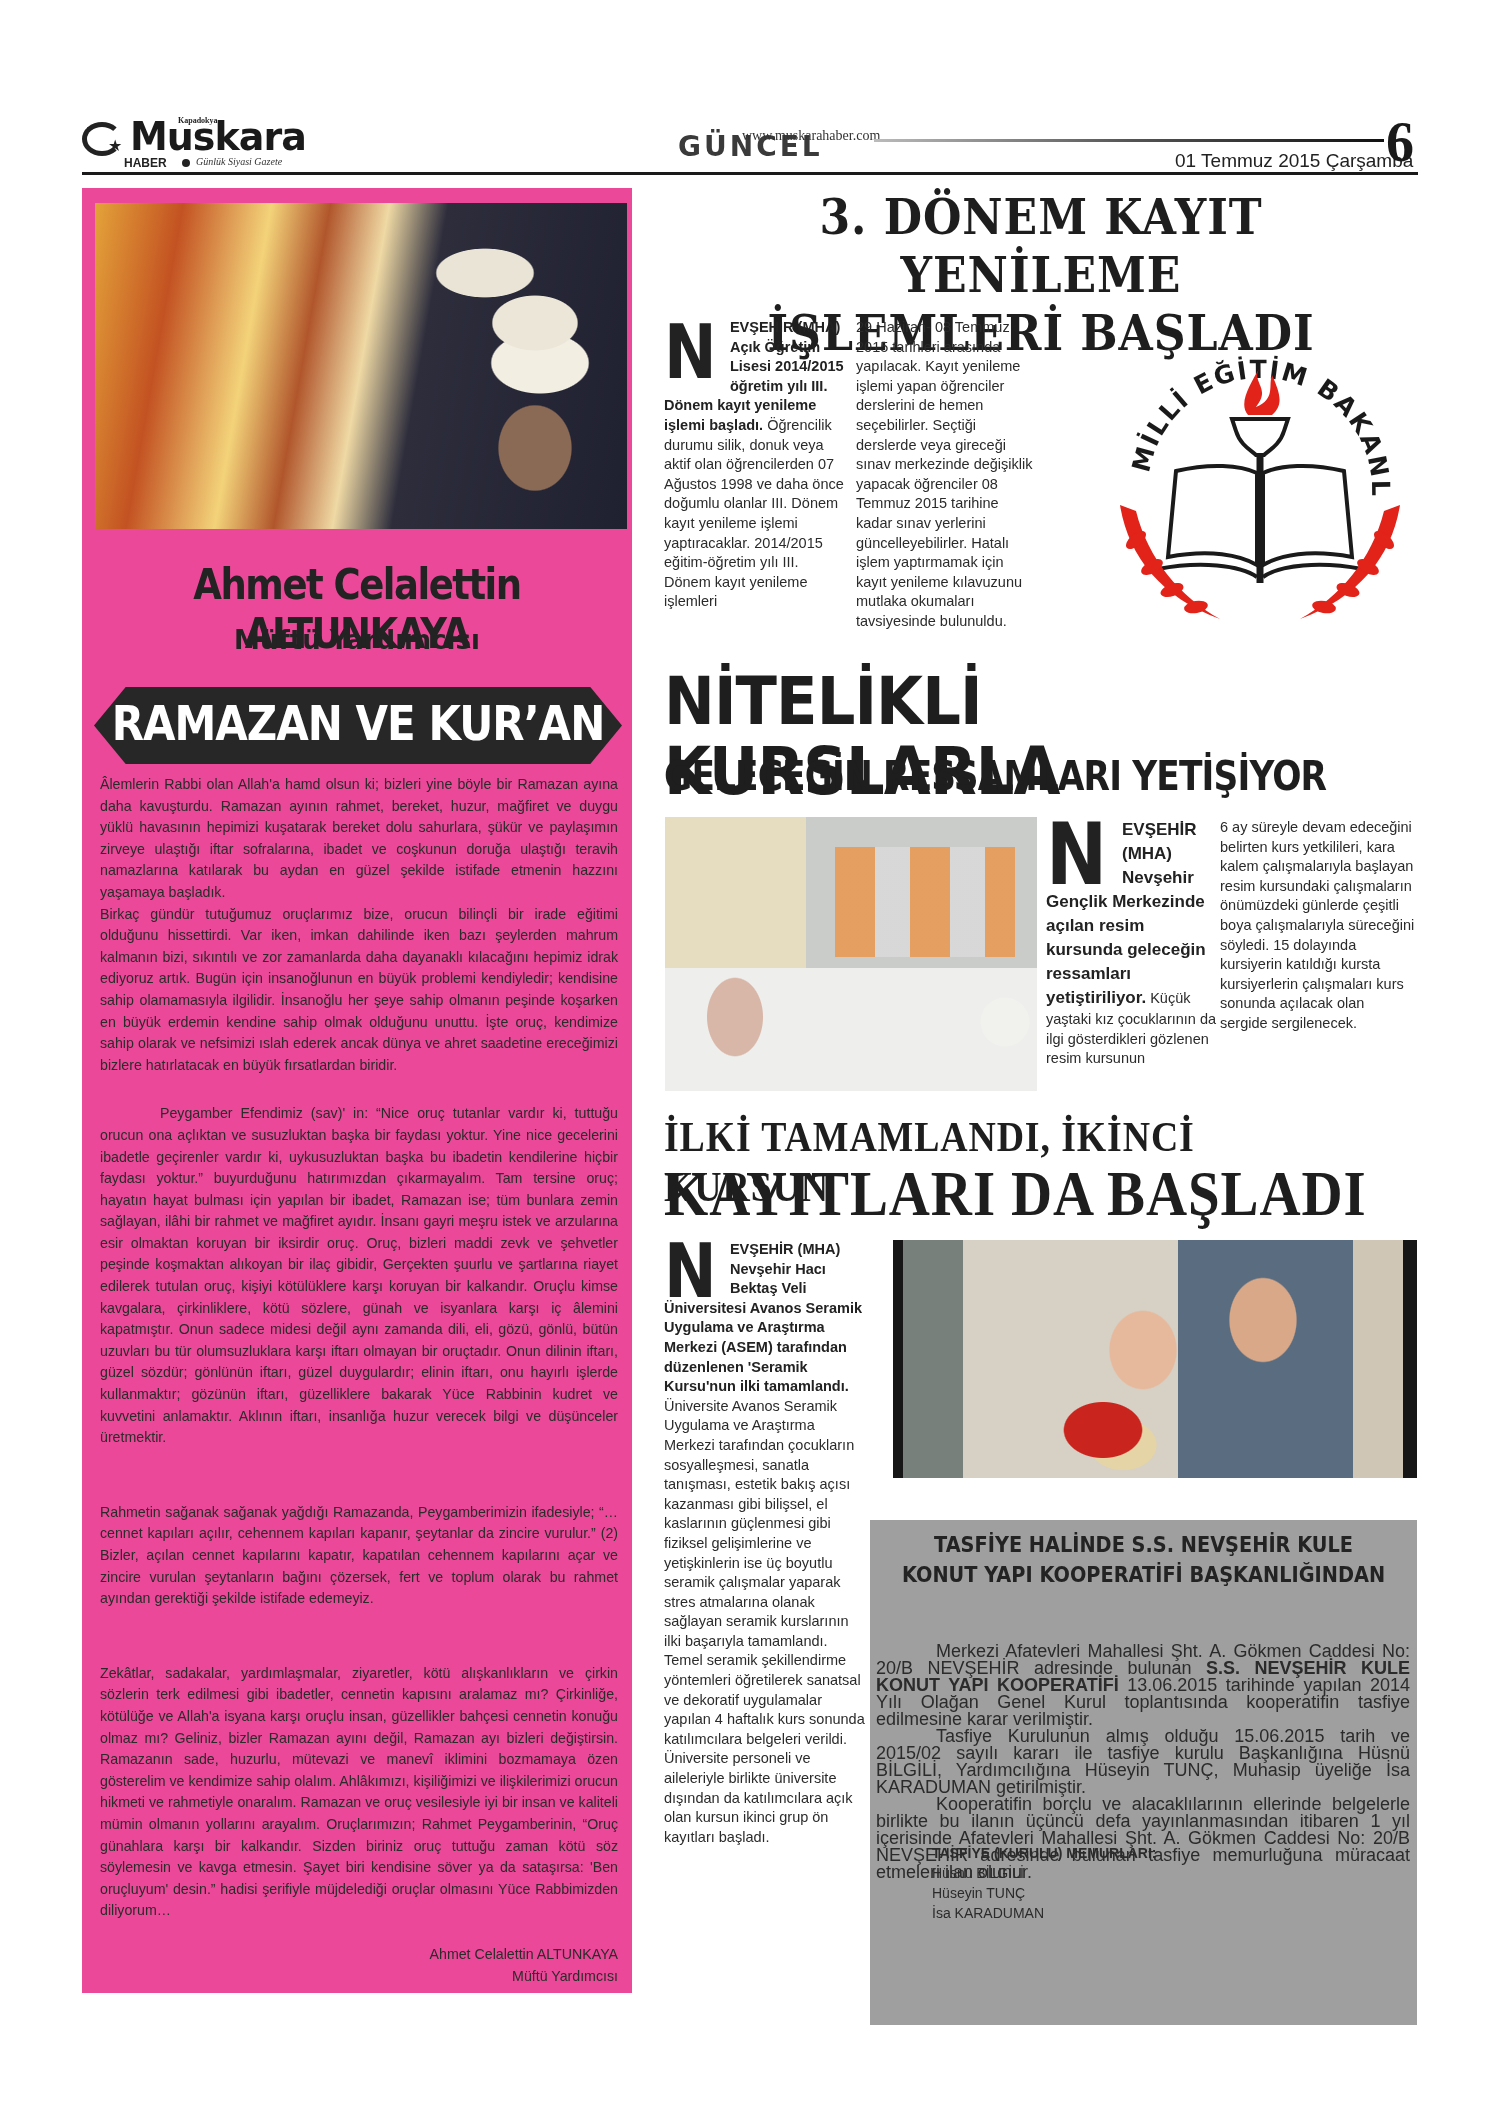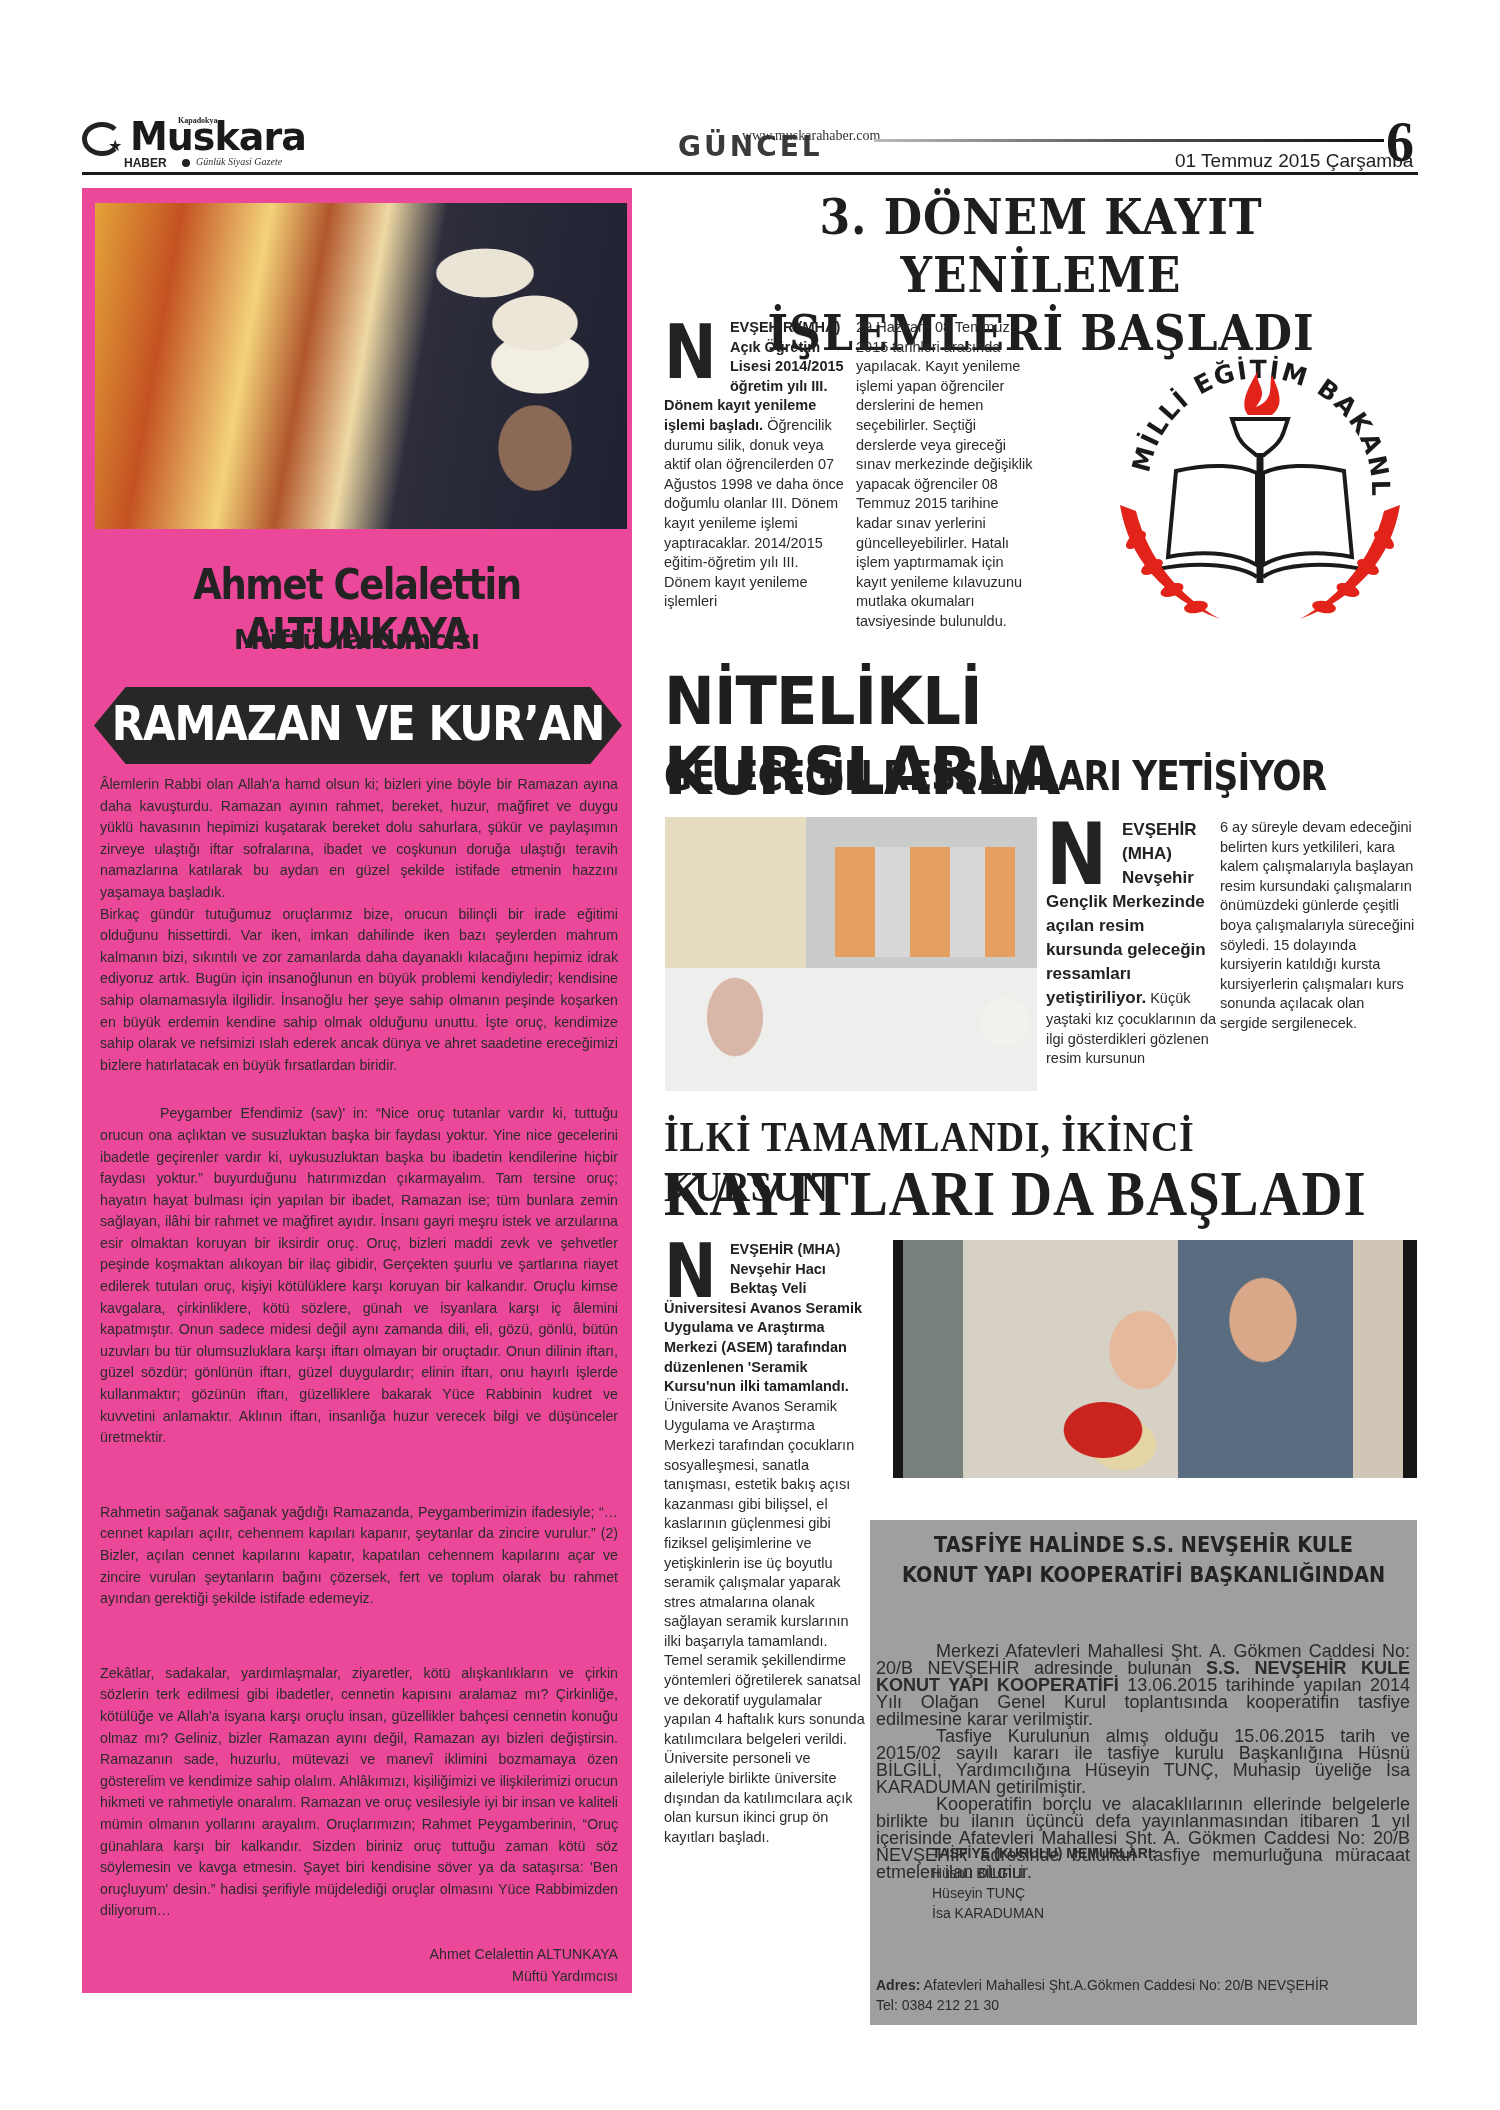--- a/index.html
+++ b/index.html
@@ -205,17 +205,13 @@
     <p class="indent"><span>Merkezi Afatevleri Mahallesi Şht. A. Gökmen Caddesi No: 20/B NEVŞEHİR adresinde bulunan </span><b>S.S. NEVŞEHİR KULE KONUT YAPI KOOPERATİFİ</b><span> 13.06.2015 tarihinde yapılan 2014 Yılı Olağan Genel Kurul toplantısında kooperatifin tasfiye edilmesine karar verilmiştir.</span></p>
     <p class="indent">Tasfiye Kurulunun almış olduğu 15.06.2015 tarih ve 2015/02 sayılı kararı ile tasfiye kurulu Başkanlığına Hüsnü BİLGİLİ, Yardımcılığına Hüseyin TUNÇ, Muhasip üyeliğe İsa KARADUMAN getirilmiştir.</p>
     <p class="indent">Kooperatifin borçlu ve alacaklılarının ellerinde belgelerle birlikte bu ilanın üçüncü defa yayınlanmasından itibaren 1 yıl içerisinde Afatevleri Mahallesi Şht. A. Gökmen Caddesi No: 20/B NEVŞEHİR adresinde bulunan tasfiye memurluğuna müracaat etmeleri ilan olunur.</p>
   </div>
   <div class="ad-members">
     <b>TASFİYE (KURULU) MEMURLARI:</b>
     <div>Hüsnü BİLGİLİ</div>
     <div>Hüseyin TUNÇ</div>
     <div>İsa KARADUMAN</div>
   </div>
-  <div class="ad-contact">
-    <div><b>Adres:</b><span> Afatevleri Mahallesi Şht.A.Gökmen Caddesi No: 20/B NEVŞEHİR</span></div>
-    <div>Tel: 0384 212 21 30</div>
-  </div>
 </div>
 
 </body></html>

